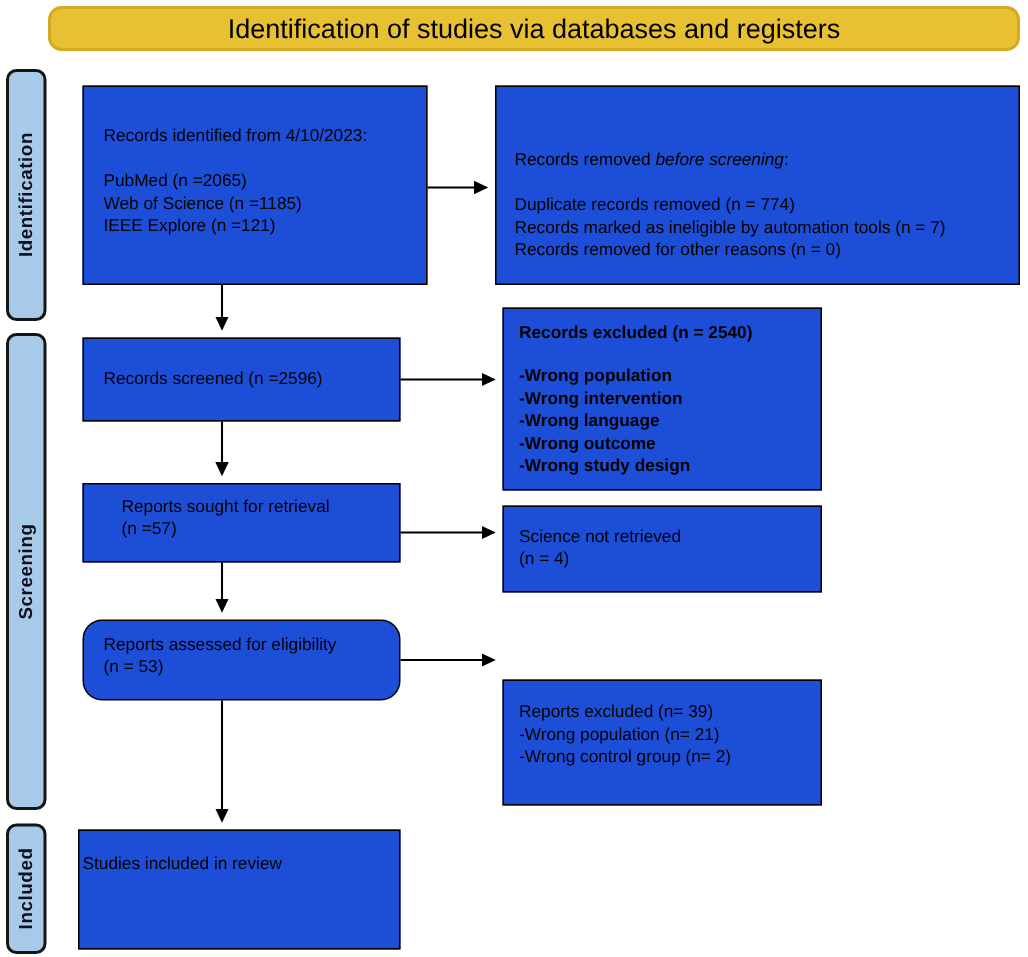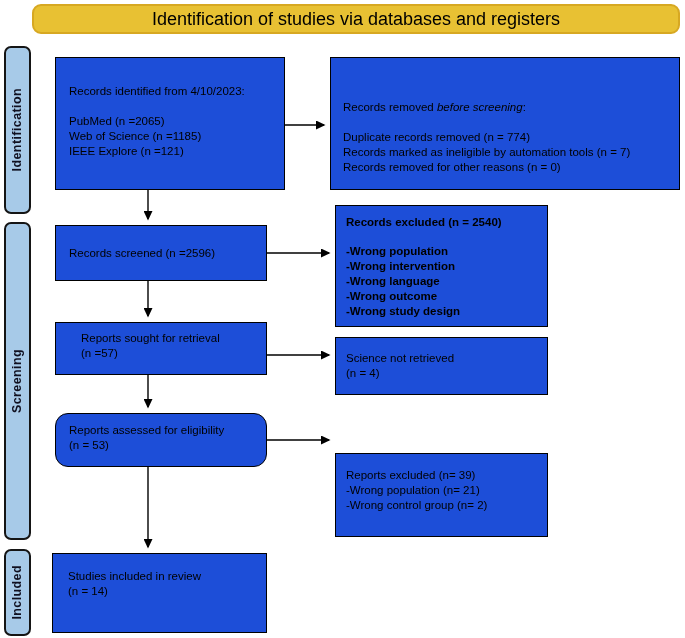--- a/index.html
+++ b/index.html
@@ -93,23 +93,22 @@
     <div>Reports assessed for eligibility</div>
     <div>(n = 53)</div>
   </div>
 
   <div class="box" style="left:335px; top:409px; width:213px; height:84px; padding:14px 8px 0 10px;margin-top:44px;">
     <div>Reports excluded (n= 39)</div>
     <div>-Wrong population (n= 21)</div>
     <div>-Wrong control group (n= 2)</div>
   </div>
 
-  <div class="box" style="left:52px; top:553px; width:215px; height:80px; padding:15px 8px 0 15px;">
+  <div class="box" style="left:52px; top:553px; width:215px; height:80px; padding:15px 8px 0 2px;">
     <div>Studies included in review</div>
-    <div>(n = 14)</div>
   </div>
 
   <svg class="arrows" width="685" height="638" viewBox="0 0 685 638">
     <defs>
       <marker id="ah" markerWidth="10" markerHeight="9" refX="8" refY="4.5" orient="auto" markerUnits="userSpaceOnUse">
         <path d="M0,0 L9.5,4.5 L0,9 Z" fill="#000"></path>
       </marker>
     </defs>
     <line x1="285" y1="125" x2="324" y2="125" stroke="#000" stroke-width="1.4" marker-end="url(#ah)"></line>
     <line x1="148" y1="190" x2="148" y2="219" stroke="#000" stroke-width="1.4" marker-end="url(#ah)"></line>

